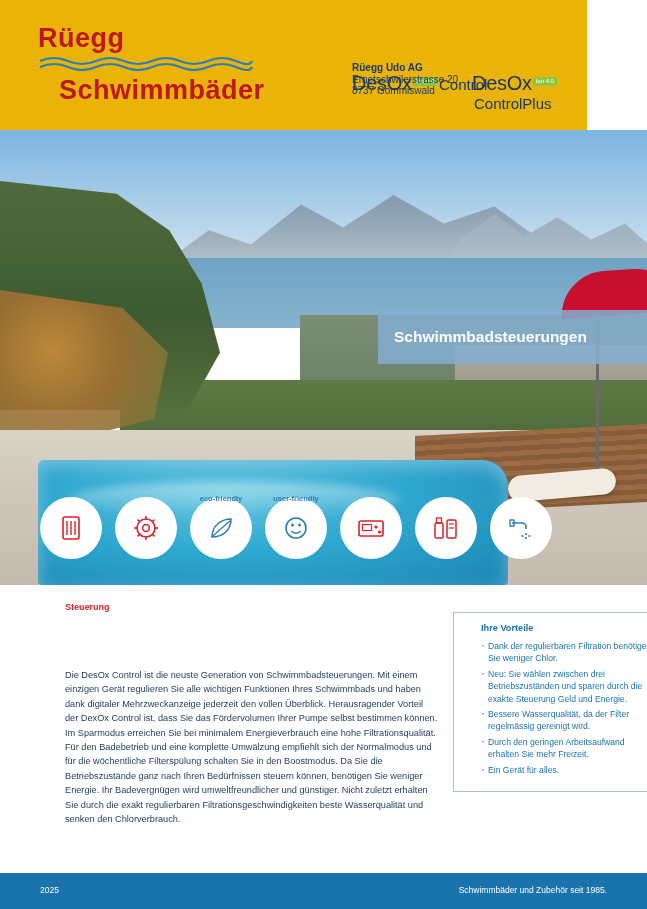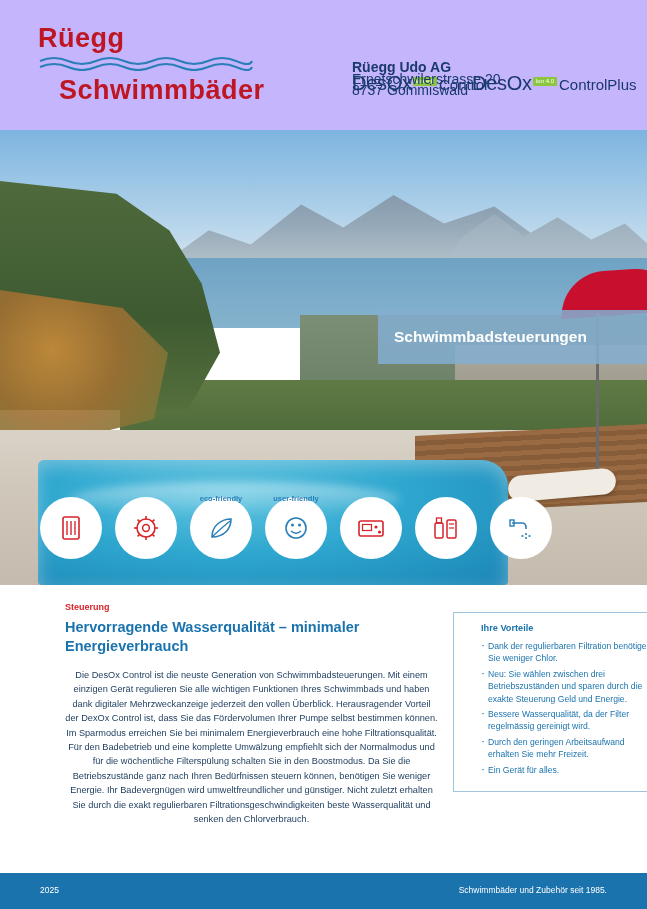--- a/index.html
+++ b/index.html
@@ -11,22 +11,22 @@
   }
   .page {
     position: relative;
     width: 647px; height: 909px;
     background: #ffffff;
   }
 
   
   .header {
     position: absolute; left: 0; top: 0;
-    width: 647px; height: 130px;
-    background: #c4b5fd;
+    width: 587px; height: 130px;
+    background: #eab308;
   }
   .logo {
     position: absolute; left: 38px; top: 25px;
     width: 230px; height: 80px;
   }
   .logo-line1 {
     font-size: 27px; font-weight: bold; color: #be1622;
     letter-spacing: 0.5px; line-height: 1;
   }
   .logo-wave {
@@ -58,21 +58,21 @@
     font-size: 6px; line-height: 9px;
     padding: 0 3px; border-radius: 1px;
     vertical-align: 7px; margin-left: 1px;
     white-space: nowrap;
   }
   #brand1 { left: 352px; }
   #brand2 { left: 472px; }
 
   .contact {
     position: absolute; left: 352px; top: 62px;
-    font-size: 14px; line-height: 11.5px; color: #1a3a6b;
+    font-size: 10px; line-height: 11.5px; color: #1a3a6b;
   }
   .contact b { font-weight: bold; }
   .contact2 {
     position: absolute; left: 472px; top: 62px;
     font-size: 8.5px; line-height: 11.5px; color: #1a3a6b;
   }
 
   
   .hero {
     position: absolute; left: 0; top: 130px;
@@ -213,21 +213,21 @@
   .headline {
     position: absolute; left: 40px; top: 33px;
     width: 370px;
     font-size: 14.5px; font-weight: bold; color: #1a73ad;
     line-height: 19px;
   }
   .bodytext {
     position: absolute; left: 40px; top: 83px;
     width: 373px;
     font-size: 9.2px; line-height: 14.4px;
-    color: #1a3a5c; text-align: center;
+    color: #1a3a5c; text-align: left;
   }
 
   .benefits {
     position: absolute; left: 428px; top: 27px;
     width: 216px; min-height: 178px;
     border: 1px solid #9fc4de;
     padding: 10px 11px 12px 27px;
   }
   .benefits h4 {
     font-size: 9.2px; font-weight: bold; color: #1a73ad;
@@ -388,21 +388,20 @@
         <circle cx="20" cy="25" r="1.1" fill="#2b7fb8"></circle>
         <circle cx="16.5" cy="23" r="1.1" fill="#2b7fb8"></circle>
         <circle cx="23.5" cy="23" r="1.1" fill="#2b7fb8"></circle>
       </svg>
     </div>
 
   </div>
 
   <div class="content">
     <div class="eyebrow">Steuerung</div>
-    <div class="headline">Hervorragende Wasserqualität – minimaler Energieverbrauch</div>
     <div class="bodytext">Die DesOx Control ist die neuste Generation von Schwimmbadsteuerungen. Mit einem einzigen Gerät regulieren Sie alle wichtigen Funktionen Ihres Schwimmbads und haben dank digitaler Mehrzweckanzeige jederzeit den vollen Überblick. Herausragender Vorteil der DexOx Control ist, dass Sie das Fördervolumen Ihrer Pumpe selbst bestimmen können. Im Sparmodus erreichen Sie bei minimalem Energieverbrauch eine hohe Filtrationsqualität. Für den Badebetrieb und eine komplette Umwälzung empfiehlt sich der Normalmodus und für die wöchentliche Filterspülung schalten Sie in den Boostmodus. Da Sie die Betriebszustände ganz nach Ihren Bedürfnissen steuern können, benötigen Sie weniger Energie. Ihr Badevergnügen wird umweltfreundlicher und günstiger. Nicht zuletzt erhalten Sie durch die exakt regulierbaren Filtrationsgeschwindigkeiten beste Wasserqualität und senken den Chlorverbrauch.</div>
 
     <div class="benefits">
       <h4>Ihre Vorteile</h4>
       <ul>
         <li>Dank der regulierbaren Filtration benötigen Sie weniger Chlor.</li>
         <li>Neu: Sie wählen zwischen drei Betriebszuständen und sparen durch die exakte Steuerung Geld und Energie.</li>
         <li>Bessere Wasserqualität, da der Filter regelmässig gereinigt wird.</li>
         <li>Durch den geringen Arbeitsaufwand erhalten Sie mehr Freizeit.</li>
         <li>Ein Gerät für alles.</li>

